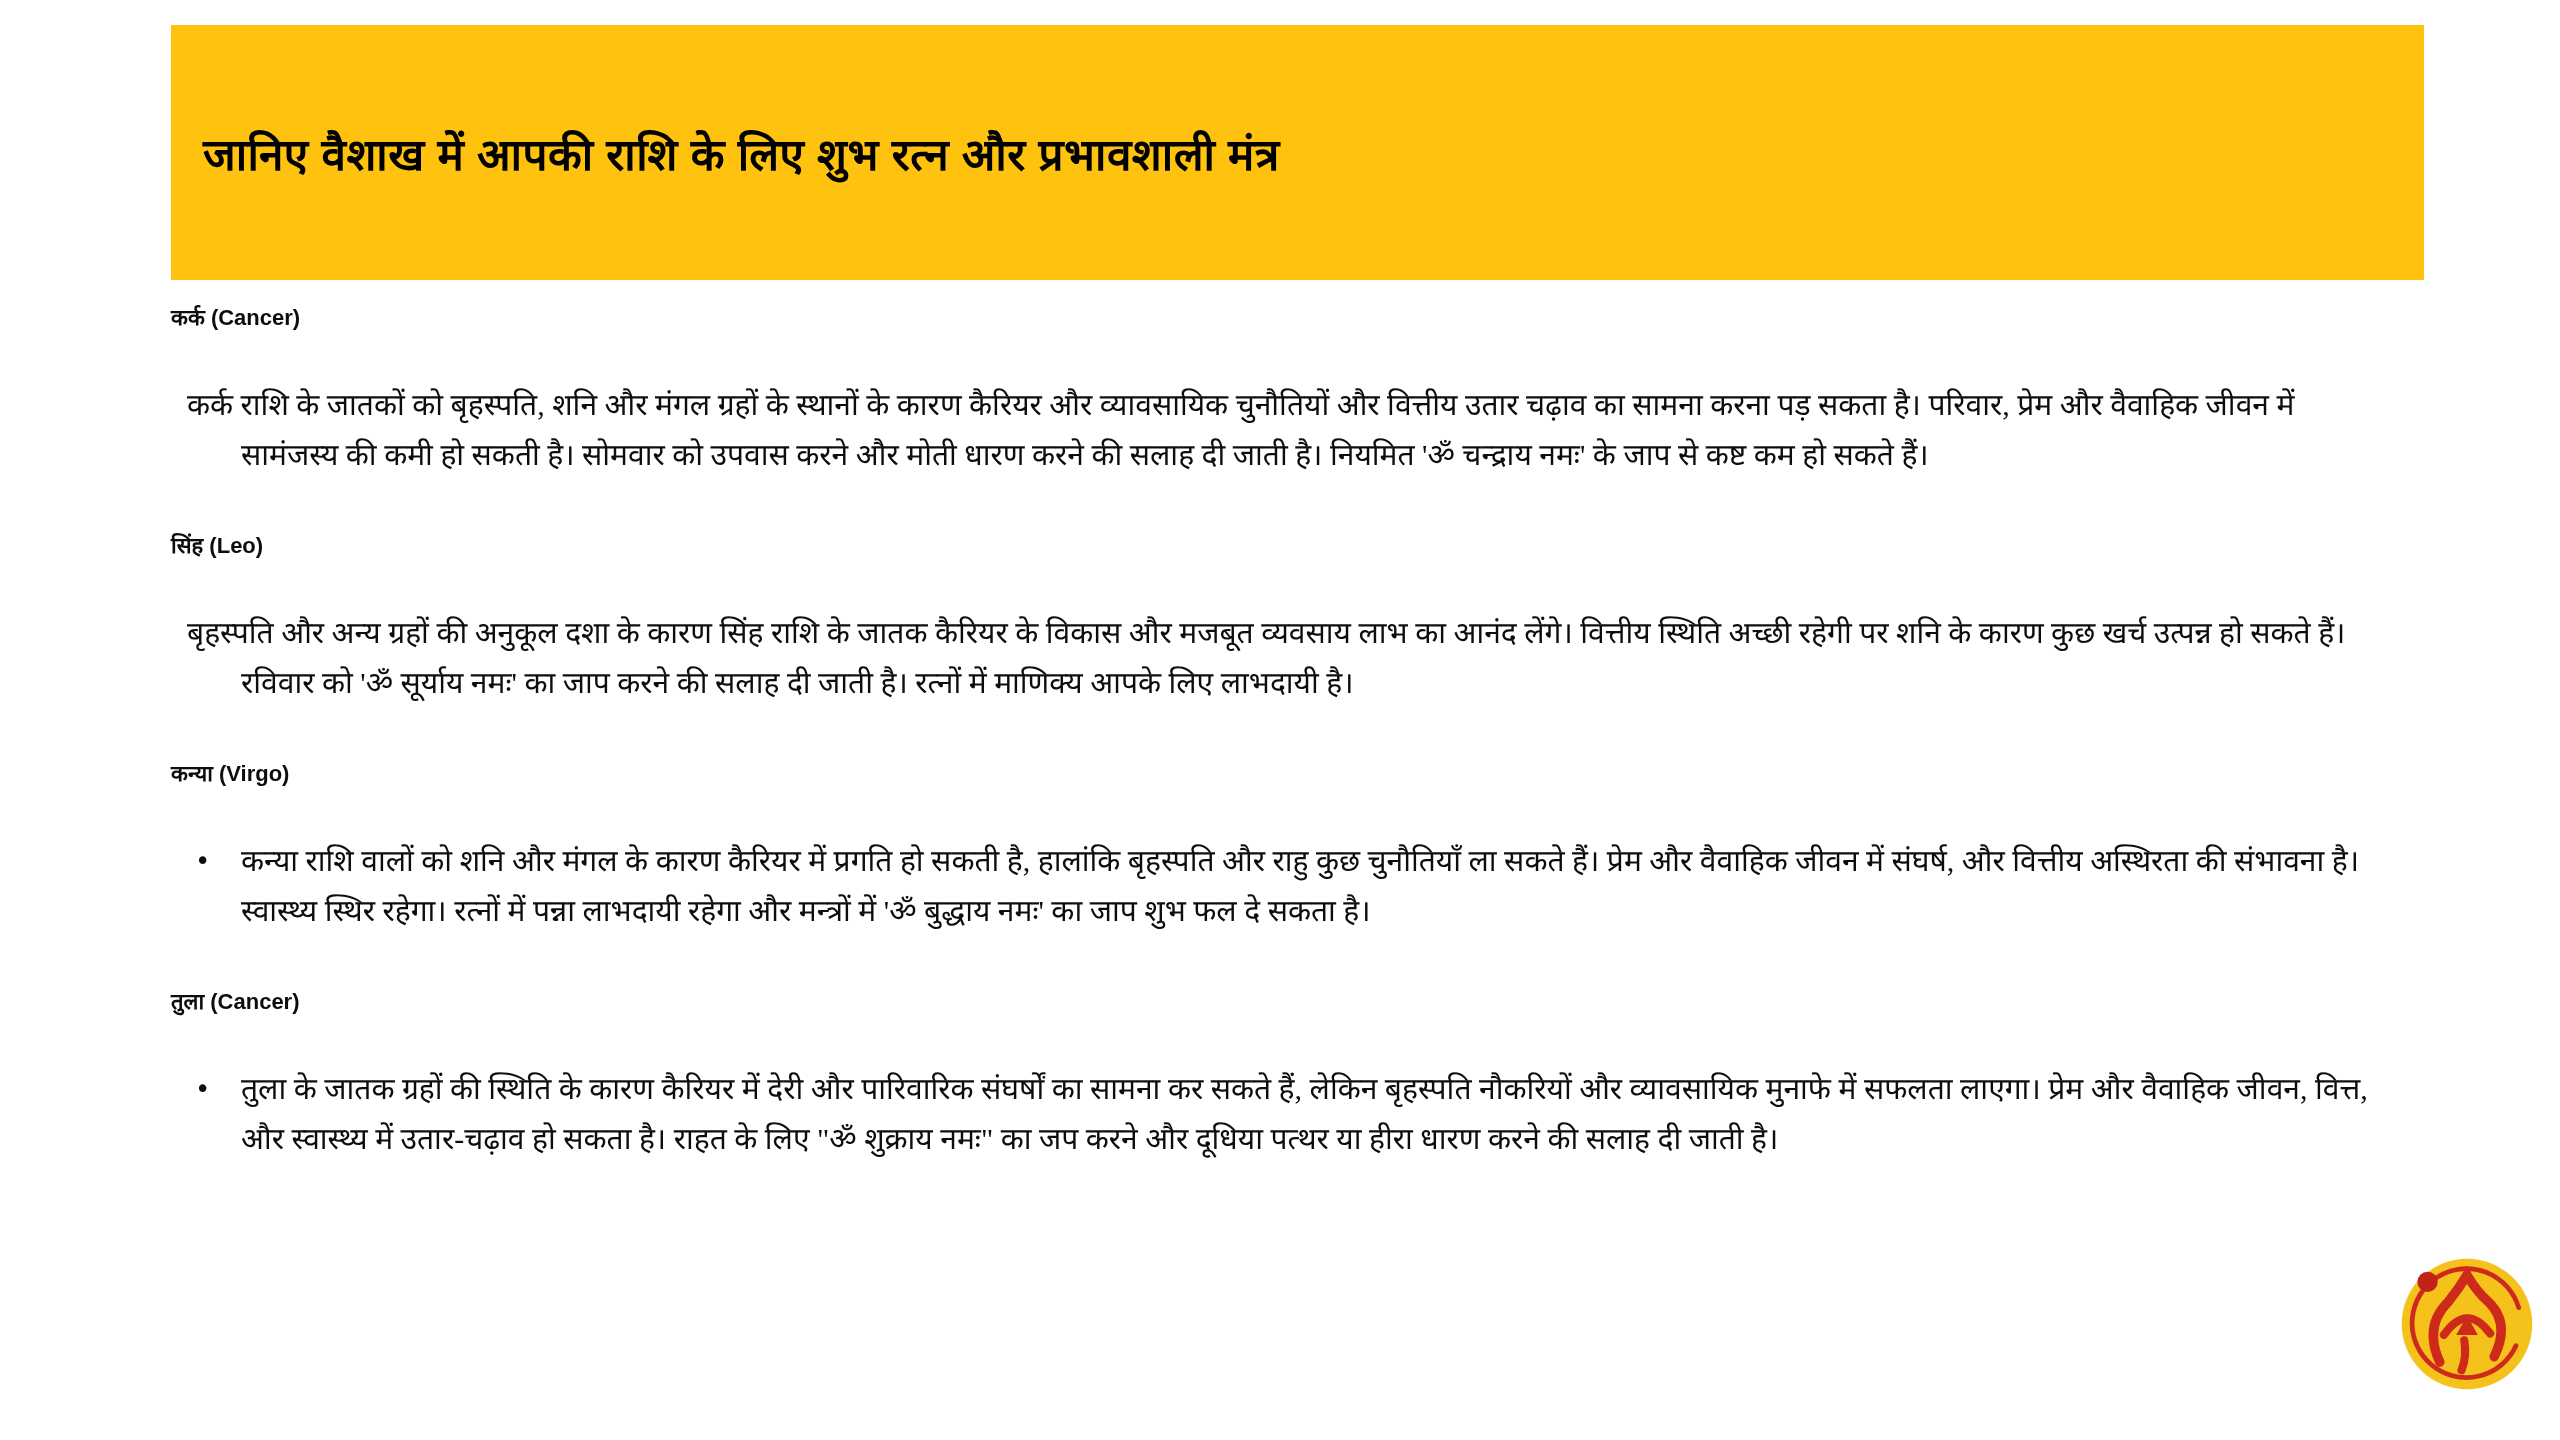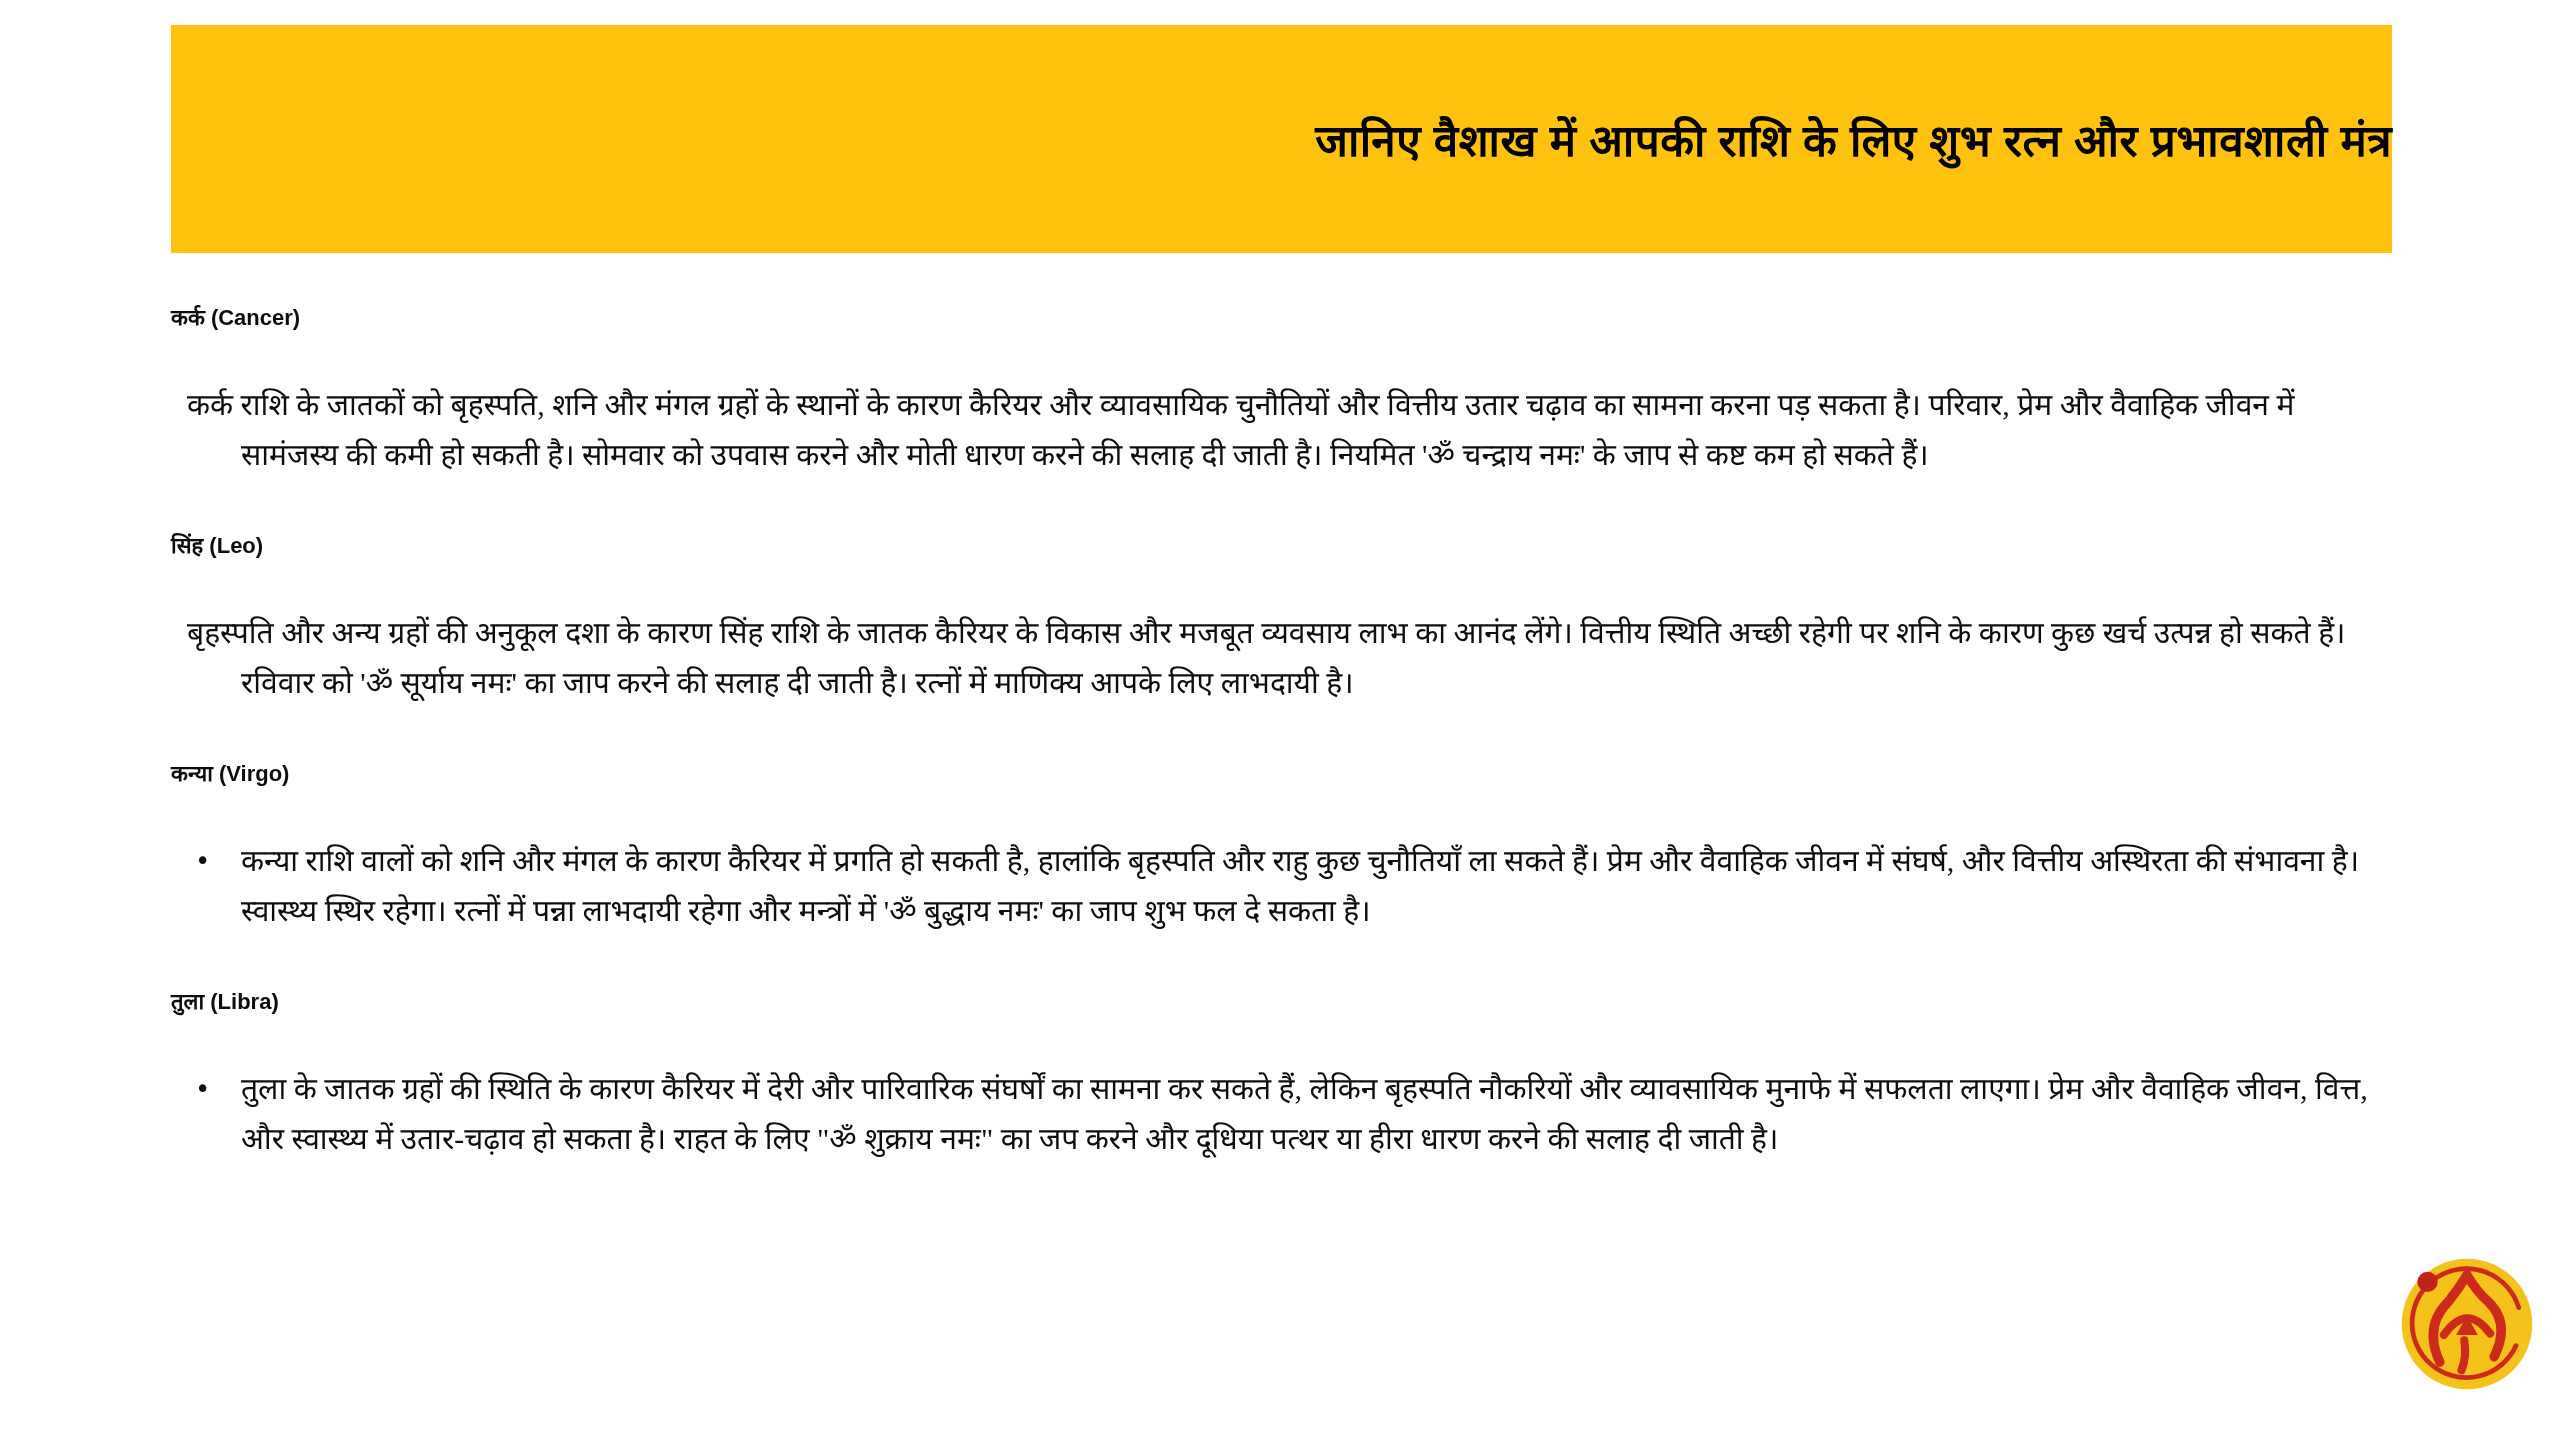--- a/index.html
+++ b/index.html
@@ -13,25 +13,26 @@
     position: relative;
     font-family: "Liberation Serif", serif;
     color: #111111;
     overflow: hidden;
   }
   .banner {
     position: absolute;
     left: 171px;
     top: 25px;
     width: 2221px;
-    height: 228px;
+    height: 255px;
     background: #FFC20E;
     display: flex;
     align-items: center;
-    justify-content: flex-end;
+    justify-content: flex-start;
+    padding-left: 32px;
   }
   .banner-title {
     font-family: "Liberation Sans", sans-serif;
     font-size: 44px;
     font-weight: 700;
     color: #000000;
     text-align: center;
     letter-spacing: 0.5px;
   }
   .content {
@@ -93,21 +94,21 @@
 
   <div class="section-heading">सिंह (Leo)</div>
   <div class="para">बृहस्पति और अन्य ग्रहों की अनुकूल दशा के कारण सिंह राशि के जातक कैरियर के विकास और मजबूत व्यवसाय लाभ का आनंद लेंगे। वित्तीय स्थिति अच्छी रहेगी पर शनि के कारण कुछ खर्च उत्पन्न हो सकते हैं। रविवार को 'ॐ सूर्याय नमः' का जाप करने की सलाह दी जाती है। रत्नों में माणिक्य आपके लिए लाभदायी है।</div>
 
   <div class="section-heading">कन्या (Virgo)</div>
   <div class="bullet-para">
     <span class="bullet-marker">•</span>
     <span>कन्या राशि वालों को शनि और मंगल के कारण कैरियर में प्रगति हो सकती है, हालांकि बृहस्पति और राहु कुछ चुनौतियाँ ला सकते हैं। प्रेम और वैवाहिक जीवन में संघर्ष, और वित्तीय अस्थिरता की संभावना है। स्वास्थ्य स्थिर रहेगा। रत्नों में पन्ना लाभदायी रहेगा और मन्त्रों में 'ॐ बुद्धाय नमः' का जाप शुभ फल दे सकता है।</span>
   </div>
 
-  <div class="section-heading">तुला (Libra)</div>
+  <div class="section-heading">तुला (Cancer)</div>
   <div class="bullet-para">
     <span class="bullet-marker">•</span>
     <span>तुला के जातक ग्रहों की स्थिति के कारण कैरियर में देरी और पारिवारिक संघर्षों का सामना कर सकते हैं, लेकिन बृहस्पति नौकरियों और व्यावसायिक मुनाफे में सफलता लाएगा। प्रेम और वैवाहिक जीवन, वित्त, और स्वास्थ्य में उतार-चढ़ाव हो सकता है। राहत के लिए "ॐ शुक्राय नमः" का जप करने और दूधिया पत्थर या हीरा धारण करने की सलाह दी जाती है।</span>
   </div>
 
 </div>
 
 <div class="logo">
   <svg width="136" height="136" viewBox="0 0 100 100">
     <circle cx="50" cy="50" r="48" fill="#F5C21B"></circle>

